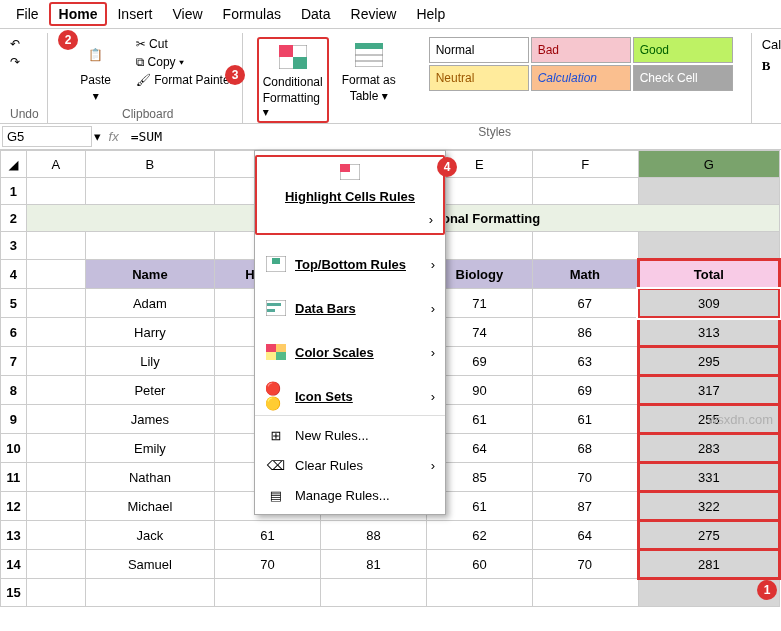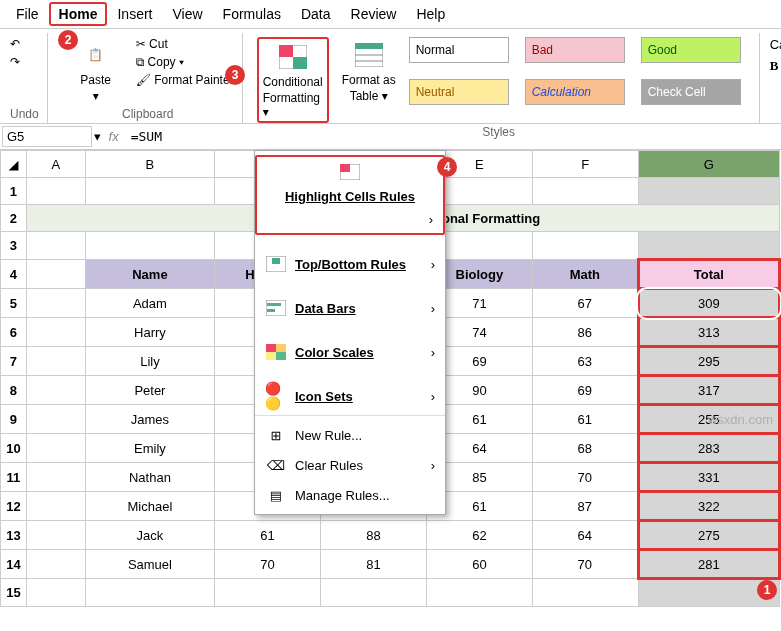--- a/index.html
+++ b/index.html
@@ -11,21 +11,21 @@
   .ribbon { display:flex; border-bottom:1px solid #ccc; padding:4px 6px 0 6px; height:90px; gap:10px; position:relative; }
   .group { border-right:1px solid #ccc; padding:0 8px 0 4px; display:flex; flex-direction:column; }
   .group-body { flex:1; display:flex; gap:6px; align-items:flex-start; padding-top:4px; }
   .group-label { text-align:center; font-size:12px; color:#666; padding:2px 0; }
   .big-btn { display:flex; flex-direction:column; align-items:center; font-size:12px; padding:2px 4px; gap:2px; min-width:60px; }
   .big-btn .ico { width:32px; height:32px; display:flex; align-items:center; justify-content:center; }
   .small-stack { display:flex; flex-direction:column; gap:4px; font-size:12px; }
   .small-stack span { white-space:nowrap; }
   .cf-highlight { border:2px solid #d33; border-radius:3px; }
 
-  .styles-grid { display:grid; grid-template-columns:repeat(3,100px); gap:16px; }
+  .styles-grid { display:grid; grid-template-columns:repeat(3,100px); gap:2px;margin-left:20px; }
   .style-cell { height:24px; border:1px solid #aaa; font-size:12px; display:flex; align-items:center; padding:0 6px; }
   .normal{ background:#fff; } .bad{ background:#f6c6ce; color:#9c0006; } .good{ background:#bef264; color:#006100; }
   .neutral{ background:#ffeb9c; color:#9c5700; } .calc{ background:#fabf8f; color:#1d4ed8;font-style:italic; } .check{ background:#a6a6a6; color:#fff; }
 
   .formula-row { display:flex; align-items:center; border-bottom:1px solid #ccc; font-size:13px; }
   .namebox { width:80px; border:1px solid #ccc; padding:2px 4px; margin:2px; }
   .fx { padding:0 8px; color:#888; font-style:italic; }
   .fbar { flex:1; padding:2px 4px; font-family:Consolas,monospace; }
 
   .sheet { position:relative; }
@@ -33,21 +33,21 @@
   table.grid th, table.grid td { border:1px solid #ccc; font-size:13px; text-align:center; height:24px; overflow:hidden; }
   table.grid thead th { background:#fff; font-weight:normal; }
   .rowhead { background:#fff; width:22px; font-size:11px; }
   .sel-col { background:#d6d6d6; }
   .sel-col-head { background:#7aa36c !important; color:#000; }
   .title-row { background:#eaf1e4; font-weight:bold; font-size:15px; }
   .hdr { background:#c5bedc; font-weight:bold; }
   .hdr-total { background:#f8cbe6; font-weight:bold; }
   .data td:nth-child(8){ background:#d6d6d6; }
   .red-box { border:3px solid #d33 !important; }
-  .sel-active { outline:2px solid #fff; box-shadow:inset 0 0 0 2px #d6d6d6;border-radius:9px; }
+  .sel-active { outline:2px solid #fff; box-shadow:inset 0 0 0 2px #d6d6d6; }
 
   .dropdown { position:absolute; left:254px; top:0; width:190px; background:#fff; border:1px solid #aaa; box-shadow:3px 3px 6px rgba(0,0,0,.3); z-index:4; padding:4px 0; font-size:13px; }
   .dropdown .item { display:flex; align-items:center; gap:8px; padding:6px 10px; }
   .dropdown .item .arrow { margin-left:auto; }
   .dropdown .sep { border-top:1px solid #ddd; margin:4px 0; }
   .dropdown .hl { border:2px solid #d33; border-radius:2px;flex-direction:column; }
   .mini-ico { width:22px; height:18px; display:flex; align-items:center; justify-content:center; }
 
   .watermark { position:absolute; right:8px; bottom:180px; color:#b0b0b0; font-size:13px; }
 
@@ -370,21 +370,21 @@
     </div>
     <div style="height:14px"></div>
     <div class="item">
       <span class="mini-ico">🔴🟡</span>
       <u><b>Icon Sets</b></u>
         <span class="arrow">›</span>
     </div>
     <div class="sep"></div>
     <div class="item">
         <span class="mini-ico">⊞</span>
-        <span>New Rule...</span>
+        <span>New Rules...</span>
       </div>
     <div class="item">
         <span class="mini-ico">⌫</span>
         <span>Clear Rules</span>
         <span class="arrow">›</span>
       </div>
     <div class="item">
         <span class="mini-ico">▤</span>
         <span>Manage Rules...</span>
       </div>

